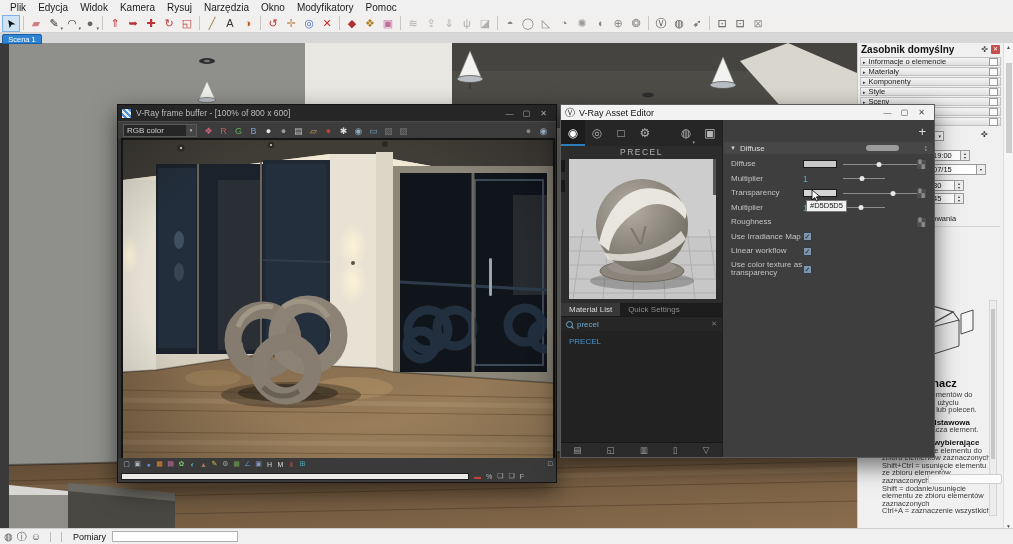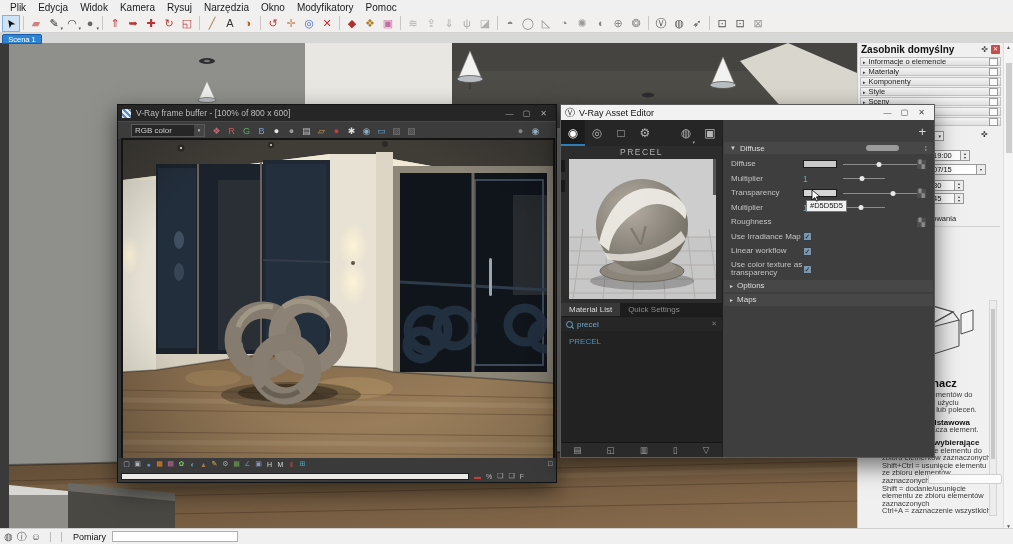--- a/index.html
+++ b/index.html
@@ -57,21 +57,21 @@
   #tray-scroll{position:absolute;right:0;top:0;width:10px;height:487px;background:#f5f5f5;border-left:1px solid #dedede;box-sizing:border-box;}
   #tray-scroll .sarr{position:absolute;left:0;width:100%;text-align:center;font-size:5px;color:#555;}
   #tray-thumb{position:absolute;left:2px;top:20px;width:6px;height:90px;background:#cdcdcd;}
   
   #vfb{position:absolute;left:117px;top:104px;width:440px;height:379px;background:#303030;border:1px solid #141414;
        box-shadow:0 8px 22px rgba(0,0,0,.55);box-sizing:border-box;z-index:3;}
   #vfb-titlebar{height:16px;background:#262626;display:flex;align-items:center;padding:0 4px;}
   #vfb-logo{width:9px;height:9px;margin-right:5px;background-image:linear-gradient(45deg,#4a90d9 25%,#e8e8e8 25%,#e8e8e8 50%,#4a90d9 50%,#4a90d9 75%,#e8e8e8 75%);background-size:6px 6px;}
   #vfb-title{font-size:8.5px;color:#bdbdbd;flex:1;}
   .winbtn{width:17px;text-align:center;font-size:8px;color:#ababab;}
-  #vfb-toolbar{height:17px;background:#3c3c3c;display:flex;align-items:center;padding:0 13px;border-top:1px solid #4a4a4a;}
+  #vfb-toolbar{height:17px;background:#3c3c3c;display:flex;align-items:center;padding:0 5px;border-top:1px solid #4a4a4a;}
   #vfb-channel{width:74px;height:13px;background:#262626;border:1px solid #5a5a5a;color:#cfcfcf;font-size:8px;
                display:flex;align-items:center;padding-left:3px;box-sizing:border-box;margin-right:4px;}
   #vfb-channel .dd{margin-left:auto;width:10px;height:11px;background:#454545;font-size:5px;color:#ccc;text-align:center;line-height:11px;}
   .vtool{width:15px;height:15px;display:flex;align-items:center;justify-content:center;font-size:9px;}
   #vfb-tools-right{margin-left:auto;display:flex;}
   #vfb-image{position:absolute;left:3px;top:33px;width:434px;height:322px;background:#141414;}
   #vfb-image svg{position:absolute;left:2px;top:2px;}
   #vfb-cc{position:absolute;left:0;bottom:12px;width:438px;height:12px;background:#3a3a3a;display:flex;align-items:center;padding-left:3px;box-sizing:border-box;}
   .cc{width:11px;height:10px;display:flex;align-items:center;justify-content:center;font-size:7px;}
   #cc-dock{margin-left:auto;margin-right:3px;font-size:7px;color:#999;}
@@ -720,30 +720,20 @@
             </div>
             <div class="prow tall" data-name="property-row-use-color-texture-as-transparency">
               <span class="plabel" data-name="property-label">Use color texture as transparency</span>
               <span class="pcheck" data-name="checkbox">✓</span>
             </div>
             <div id="tooltip" data-name="color-tooltip">#D5D5D5</div>
             <svg id="cursor" width="10" height="13" viewBox="0 0 10 13" data-name="mouse-cursor">
             <path d="M1,1 L1,11 L3.8,8.6 L5.6,12.2 L7.2,11.3 L5.4,7.9 L9,7.6 Z" fill="#fff" stroke="#000" stroke-width="0.8"></path>
           </svg>
           </div>
-        <div id="ae-collapsed" data-name="collapsed-sections">
-            <div class="ae-sec" data-name="section-options">
-              <span class="arr" data-name="chevron-right-icon">▸</span>
-              <span data-name="section-label">Options</span>
-            </div>
-            <div class="ae-sec" data-name="section-maps">
-              <span class="arr" data-name="chevron-right-icon">▸</span>
-              <span data-name="section-label">Maps</span>
-            </div>
-          </div>
       </div>
     </div>
   </div>
 
   <div id="statusbar" data-name="status-bar">
     <span id="status-icons" style="display:flex;align-items:center;" data-name="status-icons">
         <span class="sic" data-name="geolocation-icon">◍</span>
         <span class="sic" data-name="credits-icon">ⓘ</span>
         <span class="sic" data-name="claim-icon">☺</span>
       </span>

